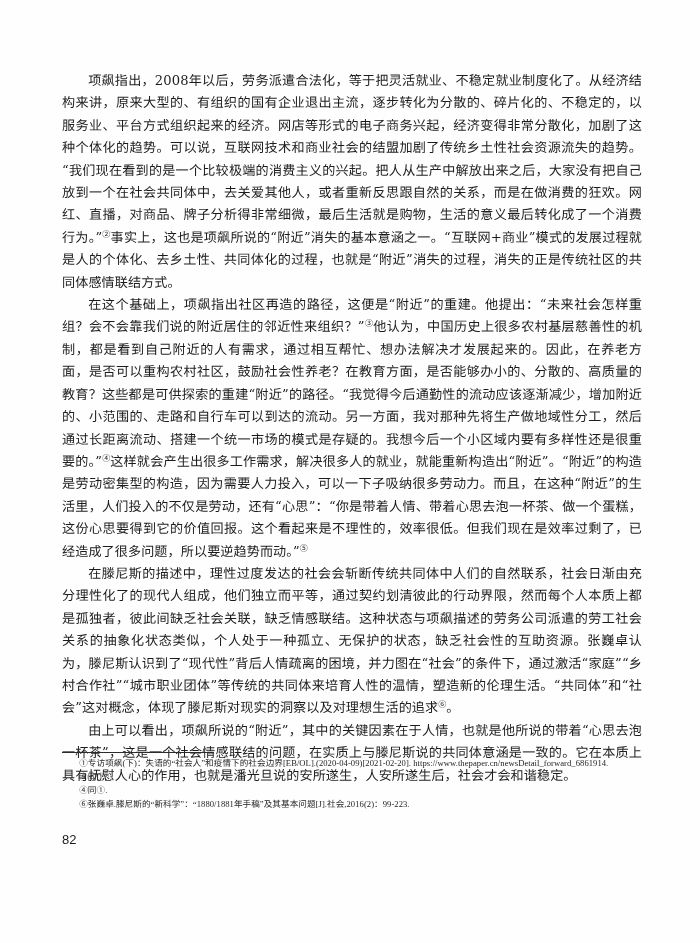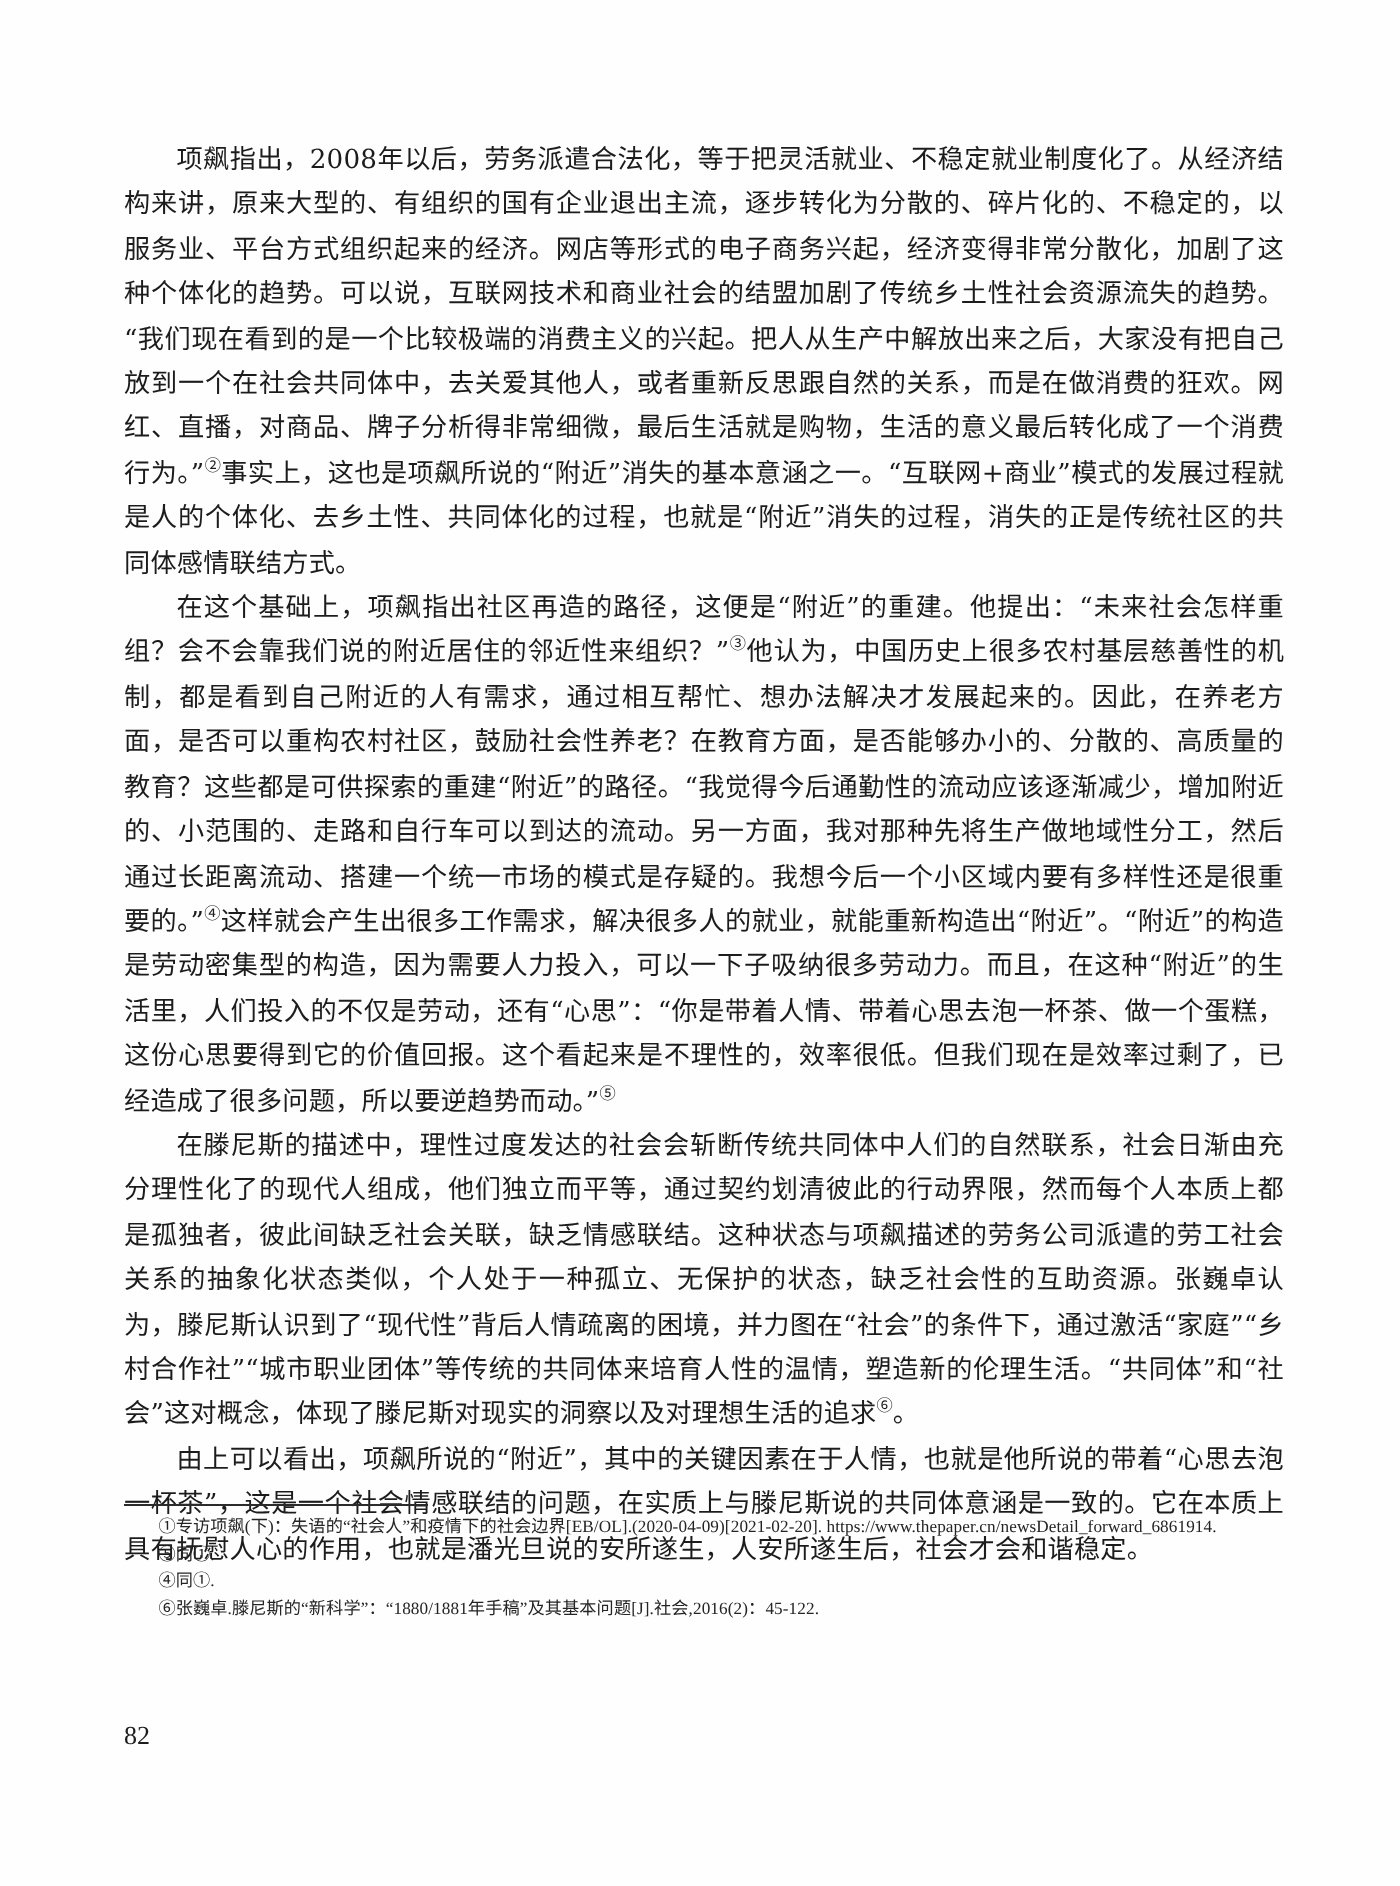--- a/index.html
+++ b/index.html
@@ -69,25 +69,25 @@
     text-indent: 2em;
     text-align: justify;
     text-justify: inter-ideograph;
     margin: 0;
     word-break: break-all;
     font-family: Liberation Serif, serif;
   }
   .page-number {
     position: absolute;
     left: 62px;
-    top: 860px;
+    top: 832px;
     font-size: 13px;
     line-height: 16px;
     color: #1c1c1c;
-    font-family: Liberation Serif, serif;
+    font-family: Liberation Sans, sans-serif;
   }
 </style>
 </head>
 <body>
 
 <div class="page">
 
   <div class="body-text">
 
 
@@ -100,19 +100,19 @@
     <p class="para"><span>由上可以看出，项飙所说的“附近”，其中的关键因素在于人情，也就是他所说的带着“心思去泡一杯茶”，这是一个社会情感联结的问题，在实质上与滕尼斯说的共同体意涵是一致的。它在本质上具有抚慰人心的作用，也就是潘光旦说的安所遂生，人安所遂生后，社会才会和谐稳定。</span></p>
 
   </div>
 
   <div class="footnote-area">
     <div class="fn-rule"></div>
     <div class="fn-list">
       <p class="fn-item"><span>①</span><span>专访项飙(下)：失语的“社会人”和疫情下的社会边界[EB/OL].(2020-04-09)[2021-02-20]. https://www.thepaper.cn/newsDetail_forward_6861914.</span></p>
       <p class="fn-item"><span>⑤</span><span>同①.</span></p>
       <p class="fn-item"><span>④</span><span>同①.</span></p>
-      <p class="fn-item"><span>⑥</span><span>张巍卓.滕尼斯的“新科学”：“1880/1881年手稿”及其基本问题[J].社会,2016(2)：45-122.</span></p>
+      <p class="fn-item"><span>⑥</span><span>张巍卓.滕尼斯的“新科学”：“1880/1881年手稿”及其基本问题[J].社会,2016(2)：99-223.</span></p>
     </div>
   </div>
 
   <div class="page-number">82</div>
 
 </div>
 
 </body></html>

